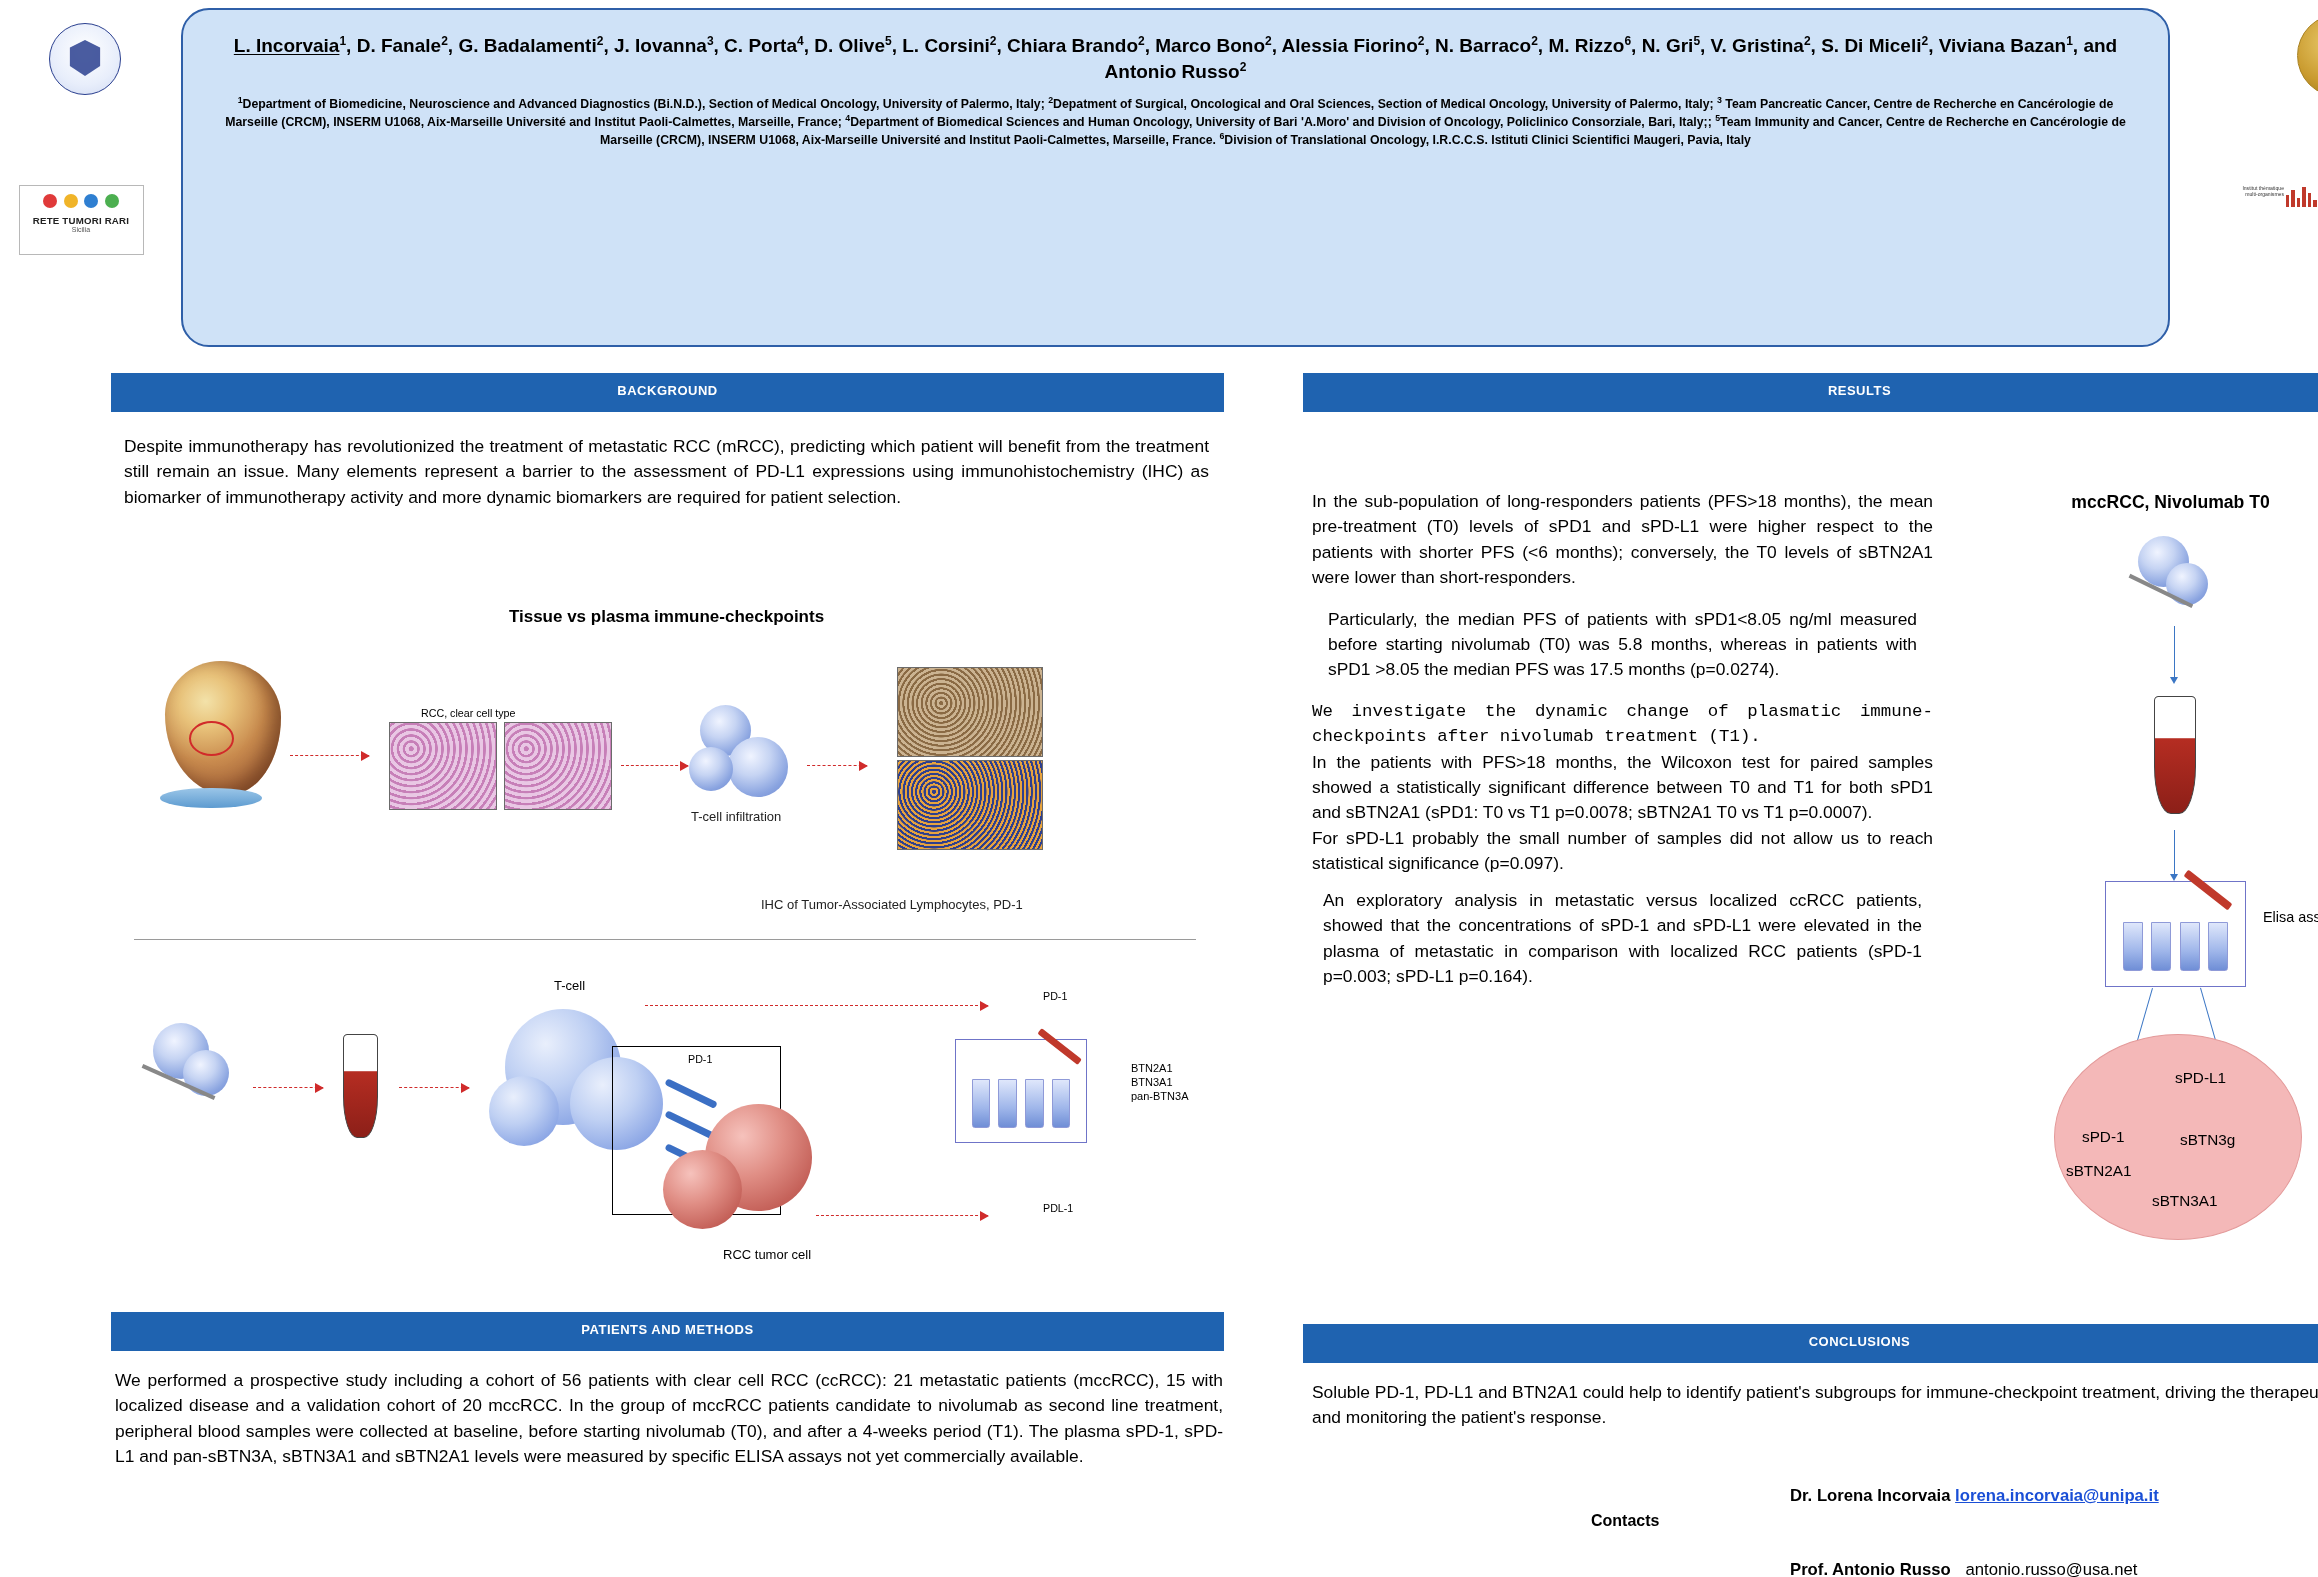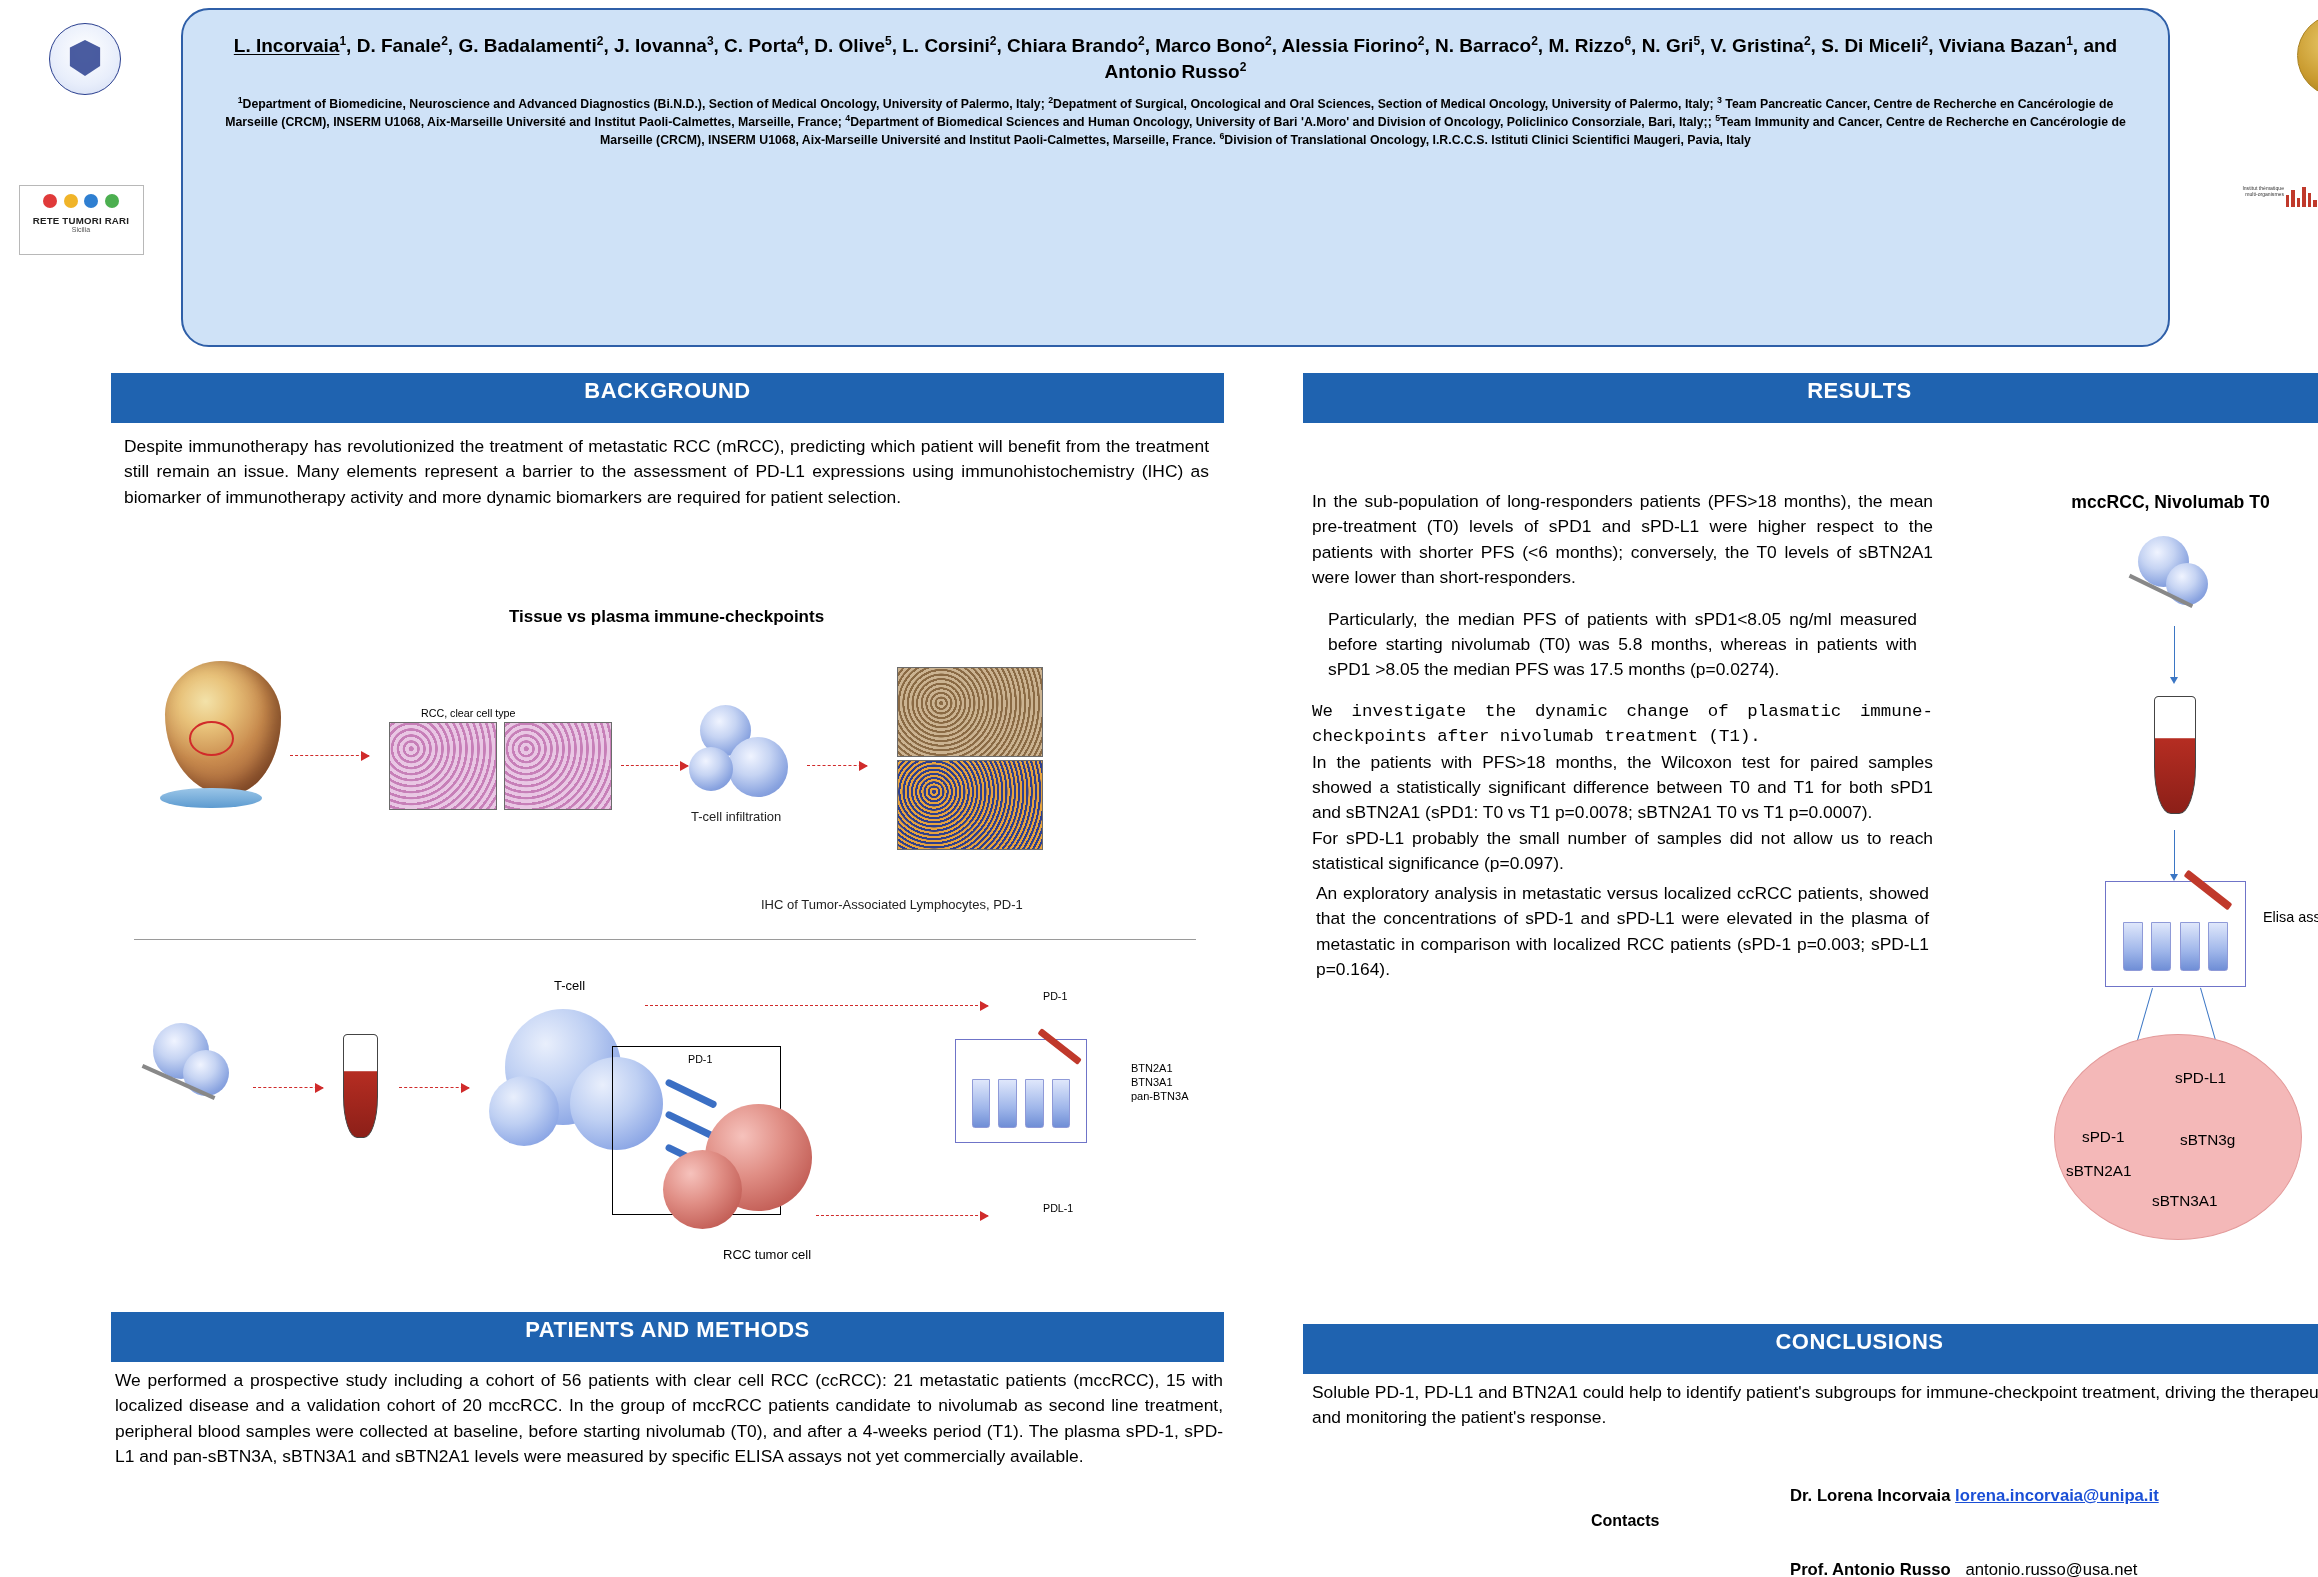--- a/index.html
+++ b/index.html
@@ -177,26 +177,26 @@
     width: 43px;
     line-height: 1.15;
     text-align: right;
   }
 
   
   .section-bar {
     position: absolute;
     background: #1f63b0;
     color: #fff;
-    font-size: 22px;
+    font-size: 13px;
     font-weight: bold;
     letter-spacing: 0.5px;
     text-align: center;
     line-height: 35px;
-    height: 50px;
+    height: 39px;
   }
 
   
   .body-text {
     position: absolute;
     font-size: 17.4px;
     line-height: 1.46;
     text-align: justify;
     color: #000;
   }
@@ -512,21 +512,21 @@
   <div class="body-text" style="left:115px; top:1368px; width:1108px;">We performed a prospective study including a cohort of 56 patients with clear cell RCC (ccRCC): 21 metastatic patients (mccRCC), 15 with localized disease and a validation cohort of 20 mccRCC. In the group of mccRCC patients candidate to nivolumab as second line treatment, peripheral blood samples were collected at baseline, before starting nivolumab (T0), and after a 4-weeks period (T1). The plasma sPD-1, sPD-L1 and pan-sBTN3A, sBTN3A1 and sBTN2A1 levels were measured by specific ELISA assays not yet commercially available.</div>
 
   <div class="section-bar" style="left:1303px; top:373px; width:1113px;">RESULTS</div>
 
   <div style="position:absolute; left:1312px; top:489px; width:621px;">
     <p class="body-text" style="position:static; margin:0 0 0 0;">In the sub-population of long-responders patients (PFS&gt;18 months), the mean pre-treatment (T0) levels of sPD1 and sPD-L1 were higher respect to the patients with shorter PFS (&lt;6 months); conversely, the T0 levels of sBTN2A1 were lower than short-responders.</p>
     <p class="body-text" style="position:static; margin:16px;">Particularly, the median PFS of patients with sPD1&lt;8.05 ng/ml measured before starting nivolumab (T0) was 5.8 months, whereas in patients with sPD1 &gt;8.05 the median PFS was 17.5 months (p=0.0274).</p>
     <p class="body-text" style="position:static; margin:0;font-family:Liberation Mono, monospace;">We investigate the dynamic change of plasmatic immune-checkpoints after nivolumab treatment (T1).</p>
     <p class="body-text" style="position:static; margin:0;">In the patients with PFS&gt;18 months, the Wilcoxon test for paired samples showed a statistically significant difference between T0 and T1 for both sPD1 and sBTN2A1 (sPD1: T0 vs T1 p=0.0078; sBTN2A1 T0 vs T1 p=0.0007).</p>
     <p class="body-text" style="position:static; margin:0;">For sPD-L1 probably the small number of samples did not allow us to reach statistical significance (p=0.097).</p>
-    <p class="body-text" style="position:static; margin:4px;">An exploratory analysis in metastatic versus localized ccRCC patients, showed that the concentrations of sPD-1 and sPD-L1 were elevated in the plasma of metastatic in comparison with localized RCC patients (sPD-1 p=0.003; sPD-L1 p=0.164).</p>
+    <p class="body-text" style="position:static; margin:11px;">An exploratory analysis in metastatic versus localized ccRCC patients, showed that the concentrations of sPD-1 and sPD-L1 were elevated in the plasma of metastatic in comparison with localized RCC patients (sPD-1 p=0.003; sPD-L1 p=0.164).</p>
   </div>
 
   <div class="fig-title" style="left:1962px; top:492px; width:417px; font-size:17.6px;">mccRCC, Nivolumab T0</div>
 
   <div class="cellcluster" style="left:2138px; top:536px; width:51px; height:51px;"></div>
   <div class="cellcluster" style="left:2166px; top:563px; width:42px; height:42px;"></div>
   <div class="needle" style="left:2126px; top:589px; width:70px; height:3.7px; transform:rotate(26deg);"></div>
 
   <div class="arrow-blue" style="left:2174px; top:626px; height:51px;"></div>
 

